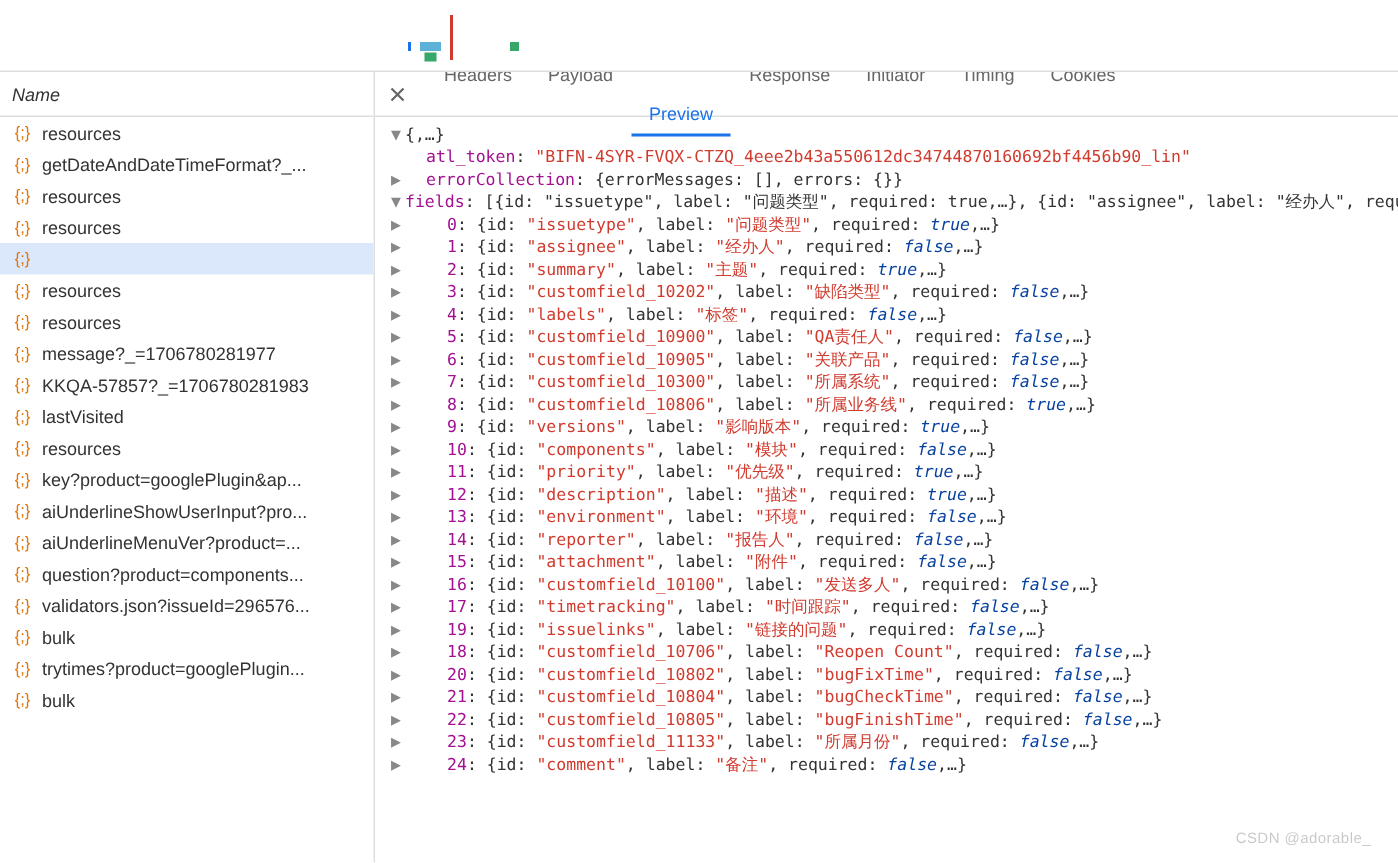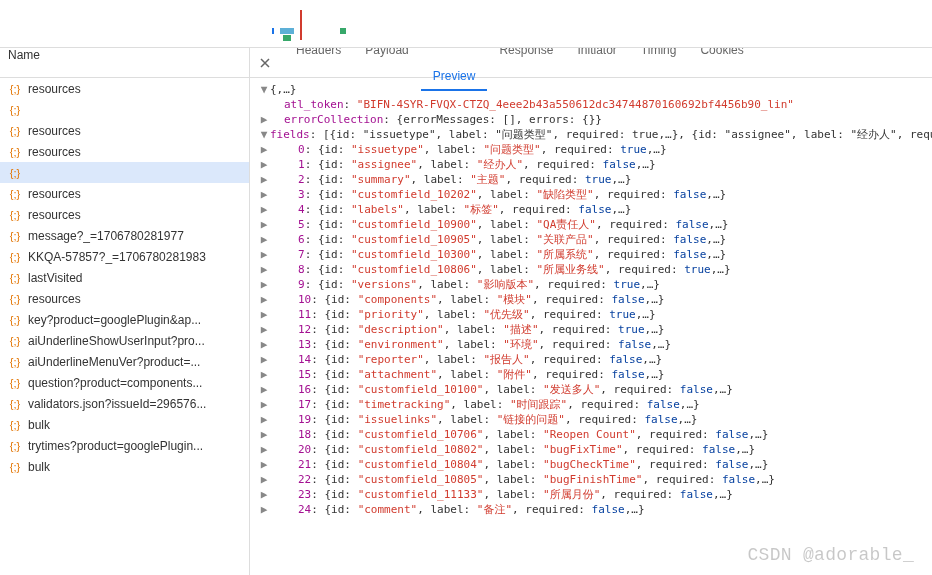--- a/index.html
+++ b/index.html
@@ -1,39 +1,39 @@
 <!DOCTYPE html>
 <html><head>
   <meta charset="utf-8">
   <style>
     * { box-sizing: border-box; margin: 0; padding: 0; }
     body { font-family: "Helvetica Neue", Arial, sans-serif; font-size: 12px; color: #333; background: #fff; width: 932px; height: 575px; overflow: hidden; position: relative; }
     .timeline { height: 48px; border-bottom: 1px solid #ddd; position: relative; background: #fff; }
     .timeline-mark { position: absolute; top: 28px; height: 6px; }
     .container { display: flex; height: 527px; }
     .sidebar { width: 250px; border-right: 1px solid #ddd; overflow-y: auto; }
-    .sidebar-header { height: 30px; border-bottom: 1px solid #ddd; display: flex; padding: 0 8px; font-weight: 400; color: #333; }
+    .sidebar-header { height: 30px; border-bottom: 1px solid #ddd; display: flex; align-items: center; padding: 0 8px; font-weight: 400; color: #333; font-style: italic; }
     .row { height: 21px; display: flex; align-items: center; padding: 0 6px 0 28px; position: relative; cursor: pointer; white-space: nowrap; overflow: hidden; text-overflow: ellipsis; }
     .row.selected { background: #dbe8fb; }
     .row-icon { position: absolute; left: 8px; width: 14px; height: 14px; display: flex; align-items: center; justify-content: center; color: #e37400; font-size: 11px; font-weight: 400; }
     .main { flex: 1; display: flex; flex-direction: column; overflow: hidden; }
     .tabs { height: 30px; border-bottom: 1px solid #ddd; display: flex; align-items: center; padding: 0 6px; }
     .tab-close { width: 18px; height: 18px; display: flex; align-items: center; justify-content: center; color: #666; cursor: pointer; margin-right: 10px; }
     .tab { padding: 0 12px; height: 30px; line-height: 30px; color: #666; cursor: pointer; }
     .tab.active { color: #1a73e8; border-bottom: 2px solid #1a73e8; margin-top: 26px; }
     .json-view { flex: 1; overflow: auto; padding: 4px 8px; font-family: Menlo, Consolas, monospace; font-size: 11px; line-height: 15px; white-space: nowrap; }
     .json-line { display: flex; align-items: flex-start; }
     .toggle { width: 12px; text-align: center; color: #888; cursor: pointer; user-select: none; flex-shrink: 0; }
     .indent { display: inline-block; }
     .key { color: #a31091; }
     .str { color: #d13b2e; }
-    .bool { color: #0842a0; }
+    .bool { color: #0842a0; font-style: italic; }
     .punc { color: #333; }
     .summary { color: #333; }
-    .watermark { position: absolute; right: 18px; bottom: 10px; color: rgba(0,0,0,0.22); font-size: 18px; font-family: Liberation Mono, monospace; letter-spacing: 0.3px; }
+    .watermark { position: absolute; right: 18px; bottom: 10px; color: rgba(0,0,0,0.22); font-size: 10px; font-family: Liberation Sans, sans-serif; letter-spacing: 0.3px; }
   </style>
 </head>
 <body>
 
 <div class="timeline" id="timeline">
     <div class="timeline-mark" style="left: 272px; width: 2px; background: rgb(26, 115, 232);"></div>
     <div class="timeline-mark" style="left: 280px; width: 14px; background: rgb(93, 176, 215);"></div>
     <div class="timeline-mark" style="left: 283px; width: 8px; background: rgb(55, 168, 106); top: 35px;"></div>
     <div class="timeline-mark" style="left: 340px; width: 6px; background: rgb(55, 168, 106);"></div>
     <div class="timeline-mark" style="left: 300px; width: 2px; background: rgb(209, 59, 46); top: 10px; height: 30px;"></div>
@@ -44,20 +44,21 @@
     <div class="sidebar-header">
       <span>Name</span>
     </div>
     <div id="rows">
         <div class="row">
           <span class="row-icon">{;}</span>
           <span>resources</span>
         </div>
         <div class="row">
           <span class="row-icon">{;}</span>
+          <span>getDateAndDateTimeFormat?_...</span>
         </div>
         <div class="row">
           <span class="row-icon">{;}</span>
           <span>resources</span>
         </div>
         <div class="row">
           <span class="row-icon">{;}</span>
           <span>resources</span>
         </div>
         <div class="row selected">

